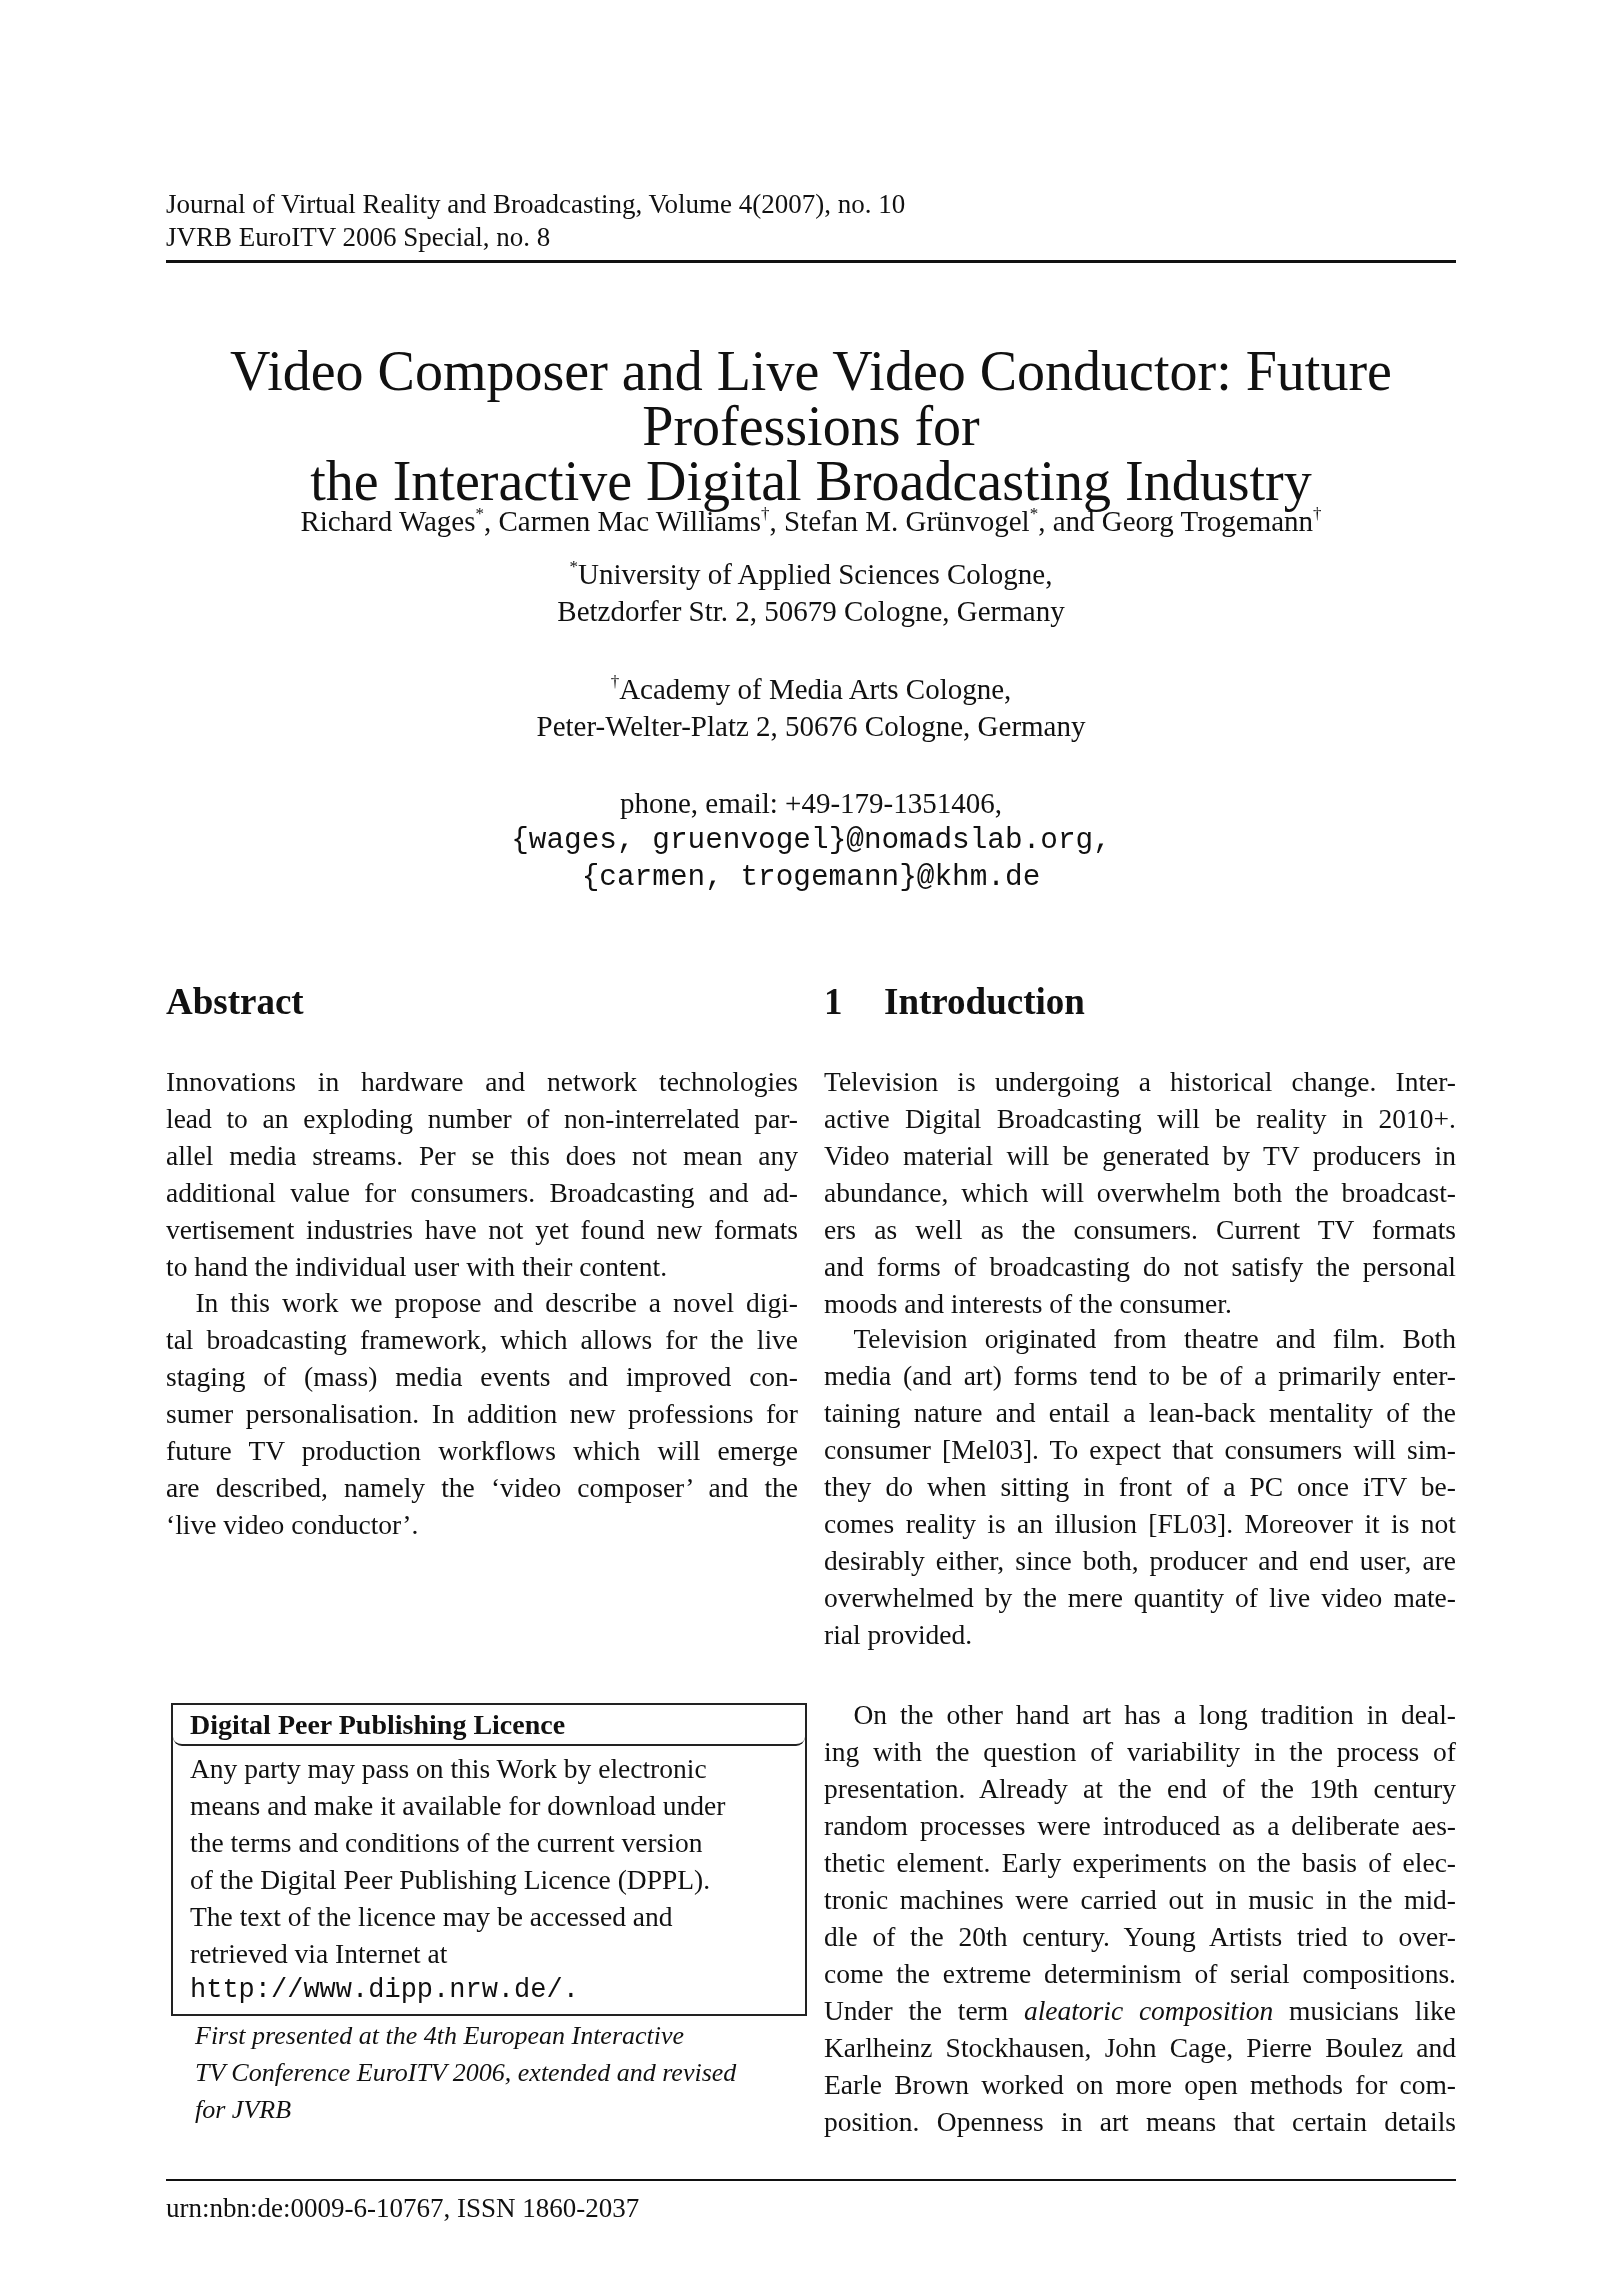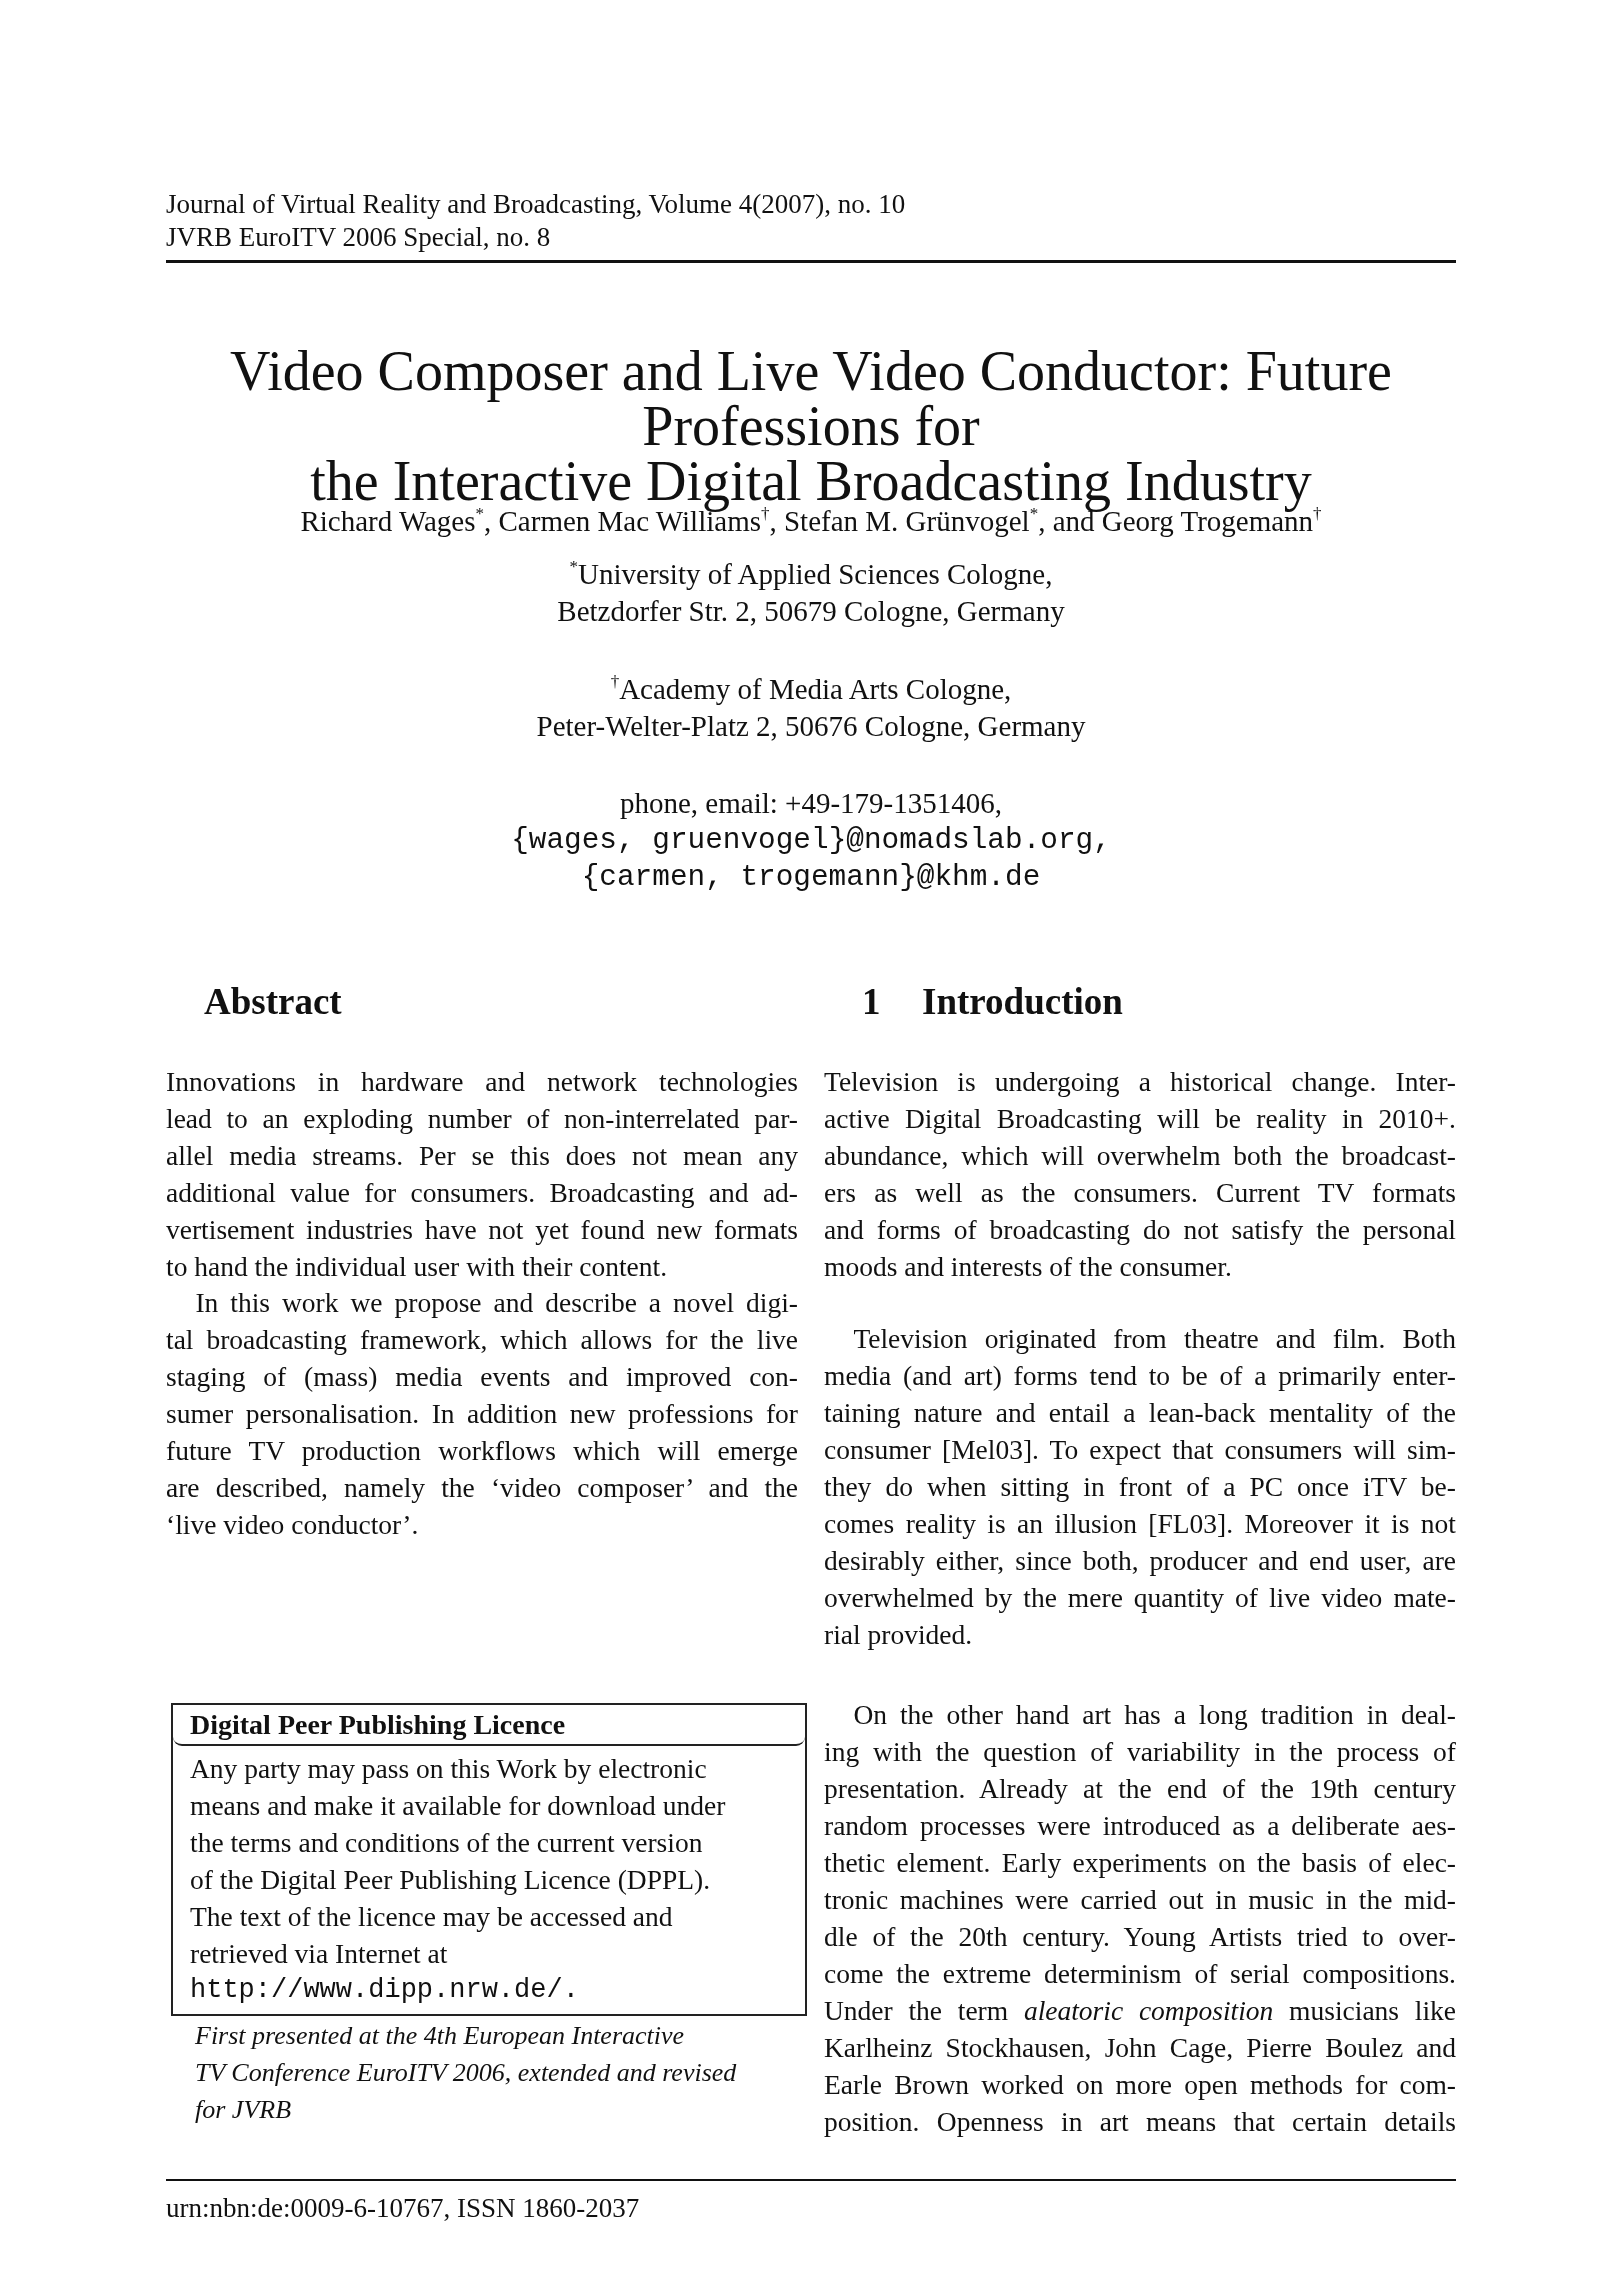--- a/index.html
+++ b/index.html
@@ -16,21 +16,21 @@
   .authors { left: 166px; width: 1290px; top: 504px; text-align: center; font-size: 29px; line-height: 35px; }
   .authors sup { font-size: 17px; vertical-align: 11.8px; line-height: 0; }
   .affil { left: 166px; width: 1290px; text-align: center; font-size: 29px; line-height: 37px; }
   .affil sup { font-size: 17px; vertical-align: 11.8px; line-height: 0; }
   .affil-1 { top: 556px; }
   .affil-2 { top: 671px; }
   .contact { top: 785px; }
   .mono { font-family: "Liberation Mono", "DejaVu Sans Mono", monospace; font-size: 29.4px; }
   .col-left { left: 166px; width: 632px; }
   .col-right { left: 824px; width: 632px; }
-  .section-head { font-weight: bold; font-size: 37px; line-height: 43px; margin-left: 38px; }
+  .section-head { font-weight: bold; font-size: 37px; line-height: 43px; }
   .section-head .num { display: inline-block; width: 60px; }
   .para { font-size: 27.5px; line-height: 37px; }
   .para .line { display: block; text-align: justify; text-align-last: justify; white-space: nowrap; height: 37px; }
   .para .line.last { text-align-last: left; }
   .para .line.indent { padding-left: 29.4px; }
   .licence-box { left: 171px; width: 632px; top: 1703px; border: 2px solid #222; }
   .licence-head { font-weight: bold; font-size: 28px; line-height: 34px; padding: 2.6px 17px 2.6px 17px; border-bottom: 2px solid #222; border-radius: 9px; }
   .licence-body { font-size: 27.5px; line-height: 37px; padding: 3.9px 17px 5.2px 17px; }
   .licence-body .line { display: block; white-space: nowrap; }
   .licence-body .mono { font-size: 27px; }
@@ -112,20 +112,21 @@
   <span class="line">for JVRB</span>
 </div>
 
 <div class="abs col-right section-head" style="top:980px;">
   <span class="num">1</span><span>Introduction</span>
 </div>
 
 <div class="abs col-right para" style="top:1063px;">
   <span class="line">Television is undergoing a historical change.  Inter-</span>
   <span class="line">active Digital Broadcasting will be reality in 2010+.</span>
+  <span class="line">Video material will be generated by TV producers in</span>
   <span class="line">abundance, which will overwhelm both the broadcast-</span>
   <span class="line">ers as well as the consumers.  Current TV formats</span>
   <span class="line">and forms of broadcasting do not satisfy the personal</span>
   <span class="line last">moods and interests of the consumer.</span>
 </div>
 
 <div class="abs col-right para" style="top:1320px;">
   <span class="line indent">Television originated from theatre and film.  Both</span>
   <span class="line">media (and art) forms tend to be of a primarily enter-</span>
   <span class="line">taining nature and entail a lean-back mentality of the</span>

